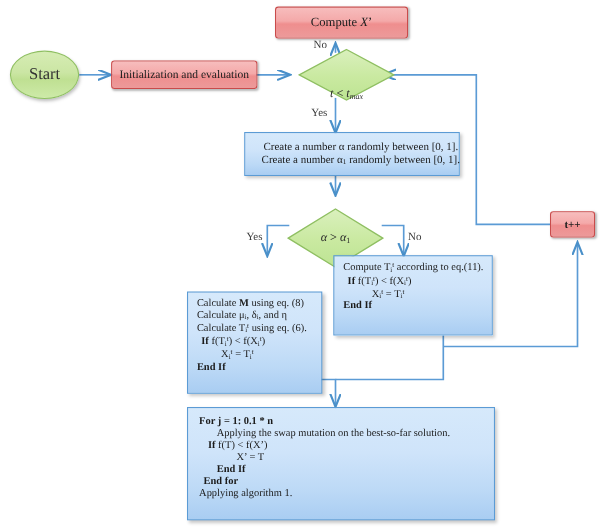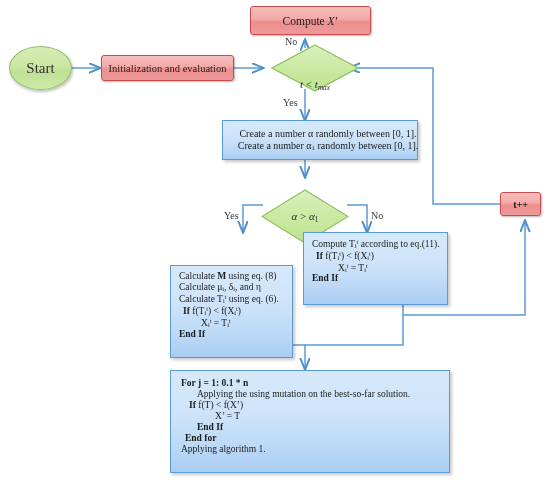--- a/index.html
+++ b/index.html
@@ -194,21 +194,21 @@
   </div>
 
   <div class="node term" style="left:500px;top:192px;width:41px;height:24px;font-size:10px;font-weight:bold;">
     <span>t++</span>
   </div>
 
   <div class="node proc left" style="left:170px;top:370px;width:280px;height:103px;font-size:9.5px;padding:7px 10px;">
     <div class="ln">
       <span class="bd">For</span><span class="bd"> j = 1: 0.1 * n</span>
     </div>
-    <div class="ln" style="padding-left:16px;">Applying the using mutation on the best-so-far solution.</div>
+    <div class="ln" style="padding-left:16px;">Applying the swap mutation on the best-so-far solution.</div>
     <div class="ln" style="padding-left:8px;">
       <span class="bd">If</span><span> f(T) &lt; f(X’)</span>
     </div>
     <div class="ln" style="padding-left:34px;">
       <span>X</span><span>’</span><span> = T</span>
     </div>
     <div class="ln bd" style="padding-left:16px;">End If</div>
     <div class="ln bd" style="padding-left:4px;">End for</div>
     <div class="ln">Applying algorithm 1.</div>
   </div>

